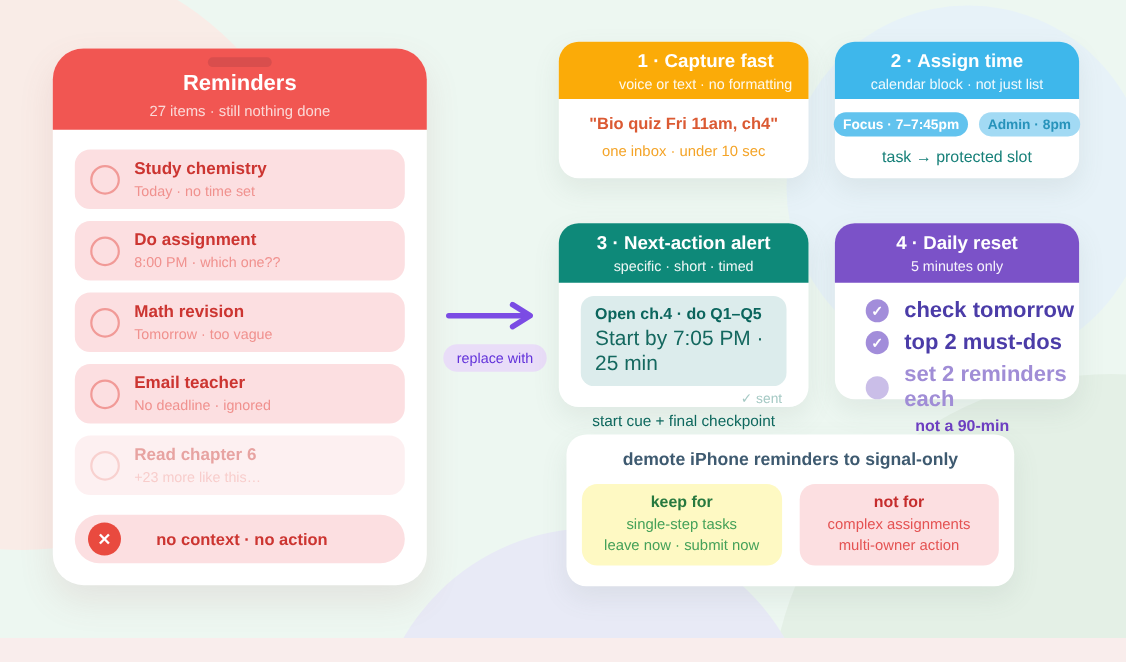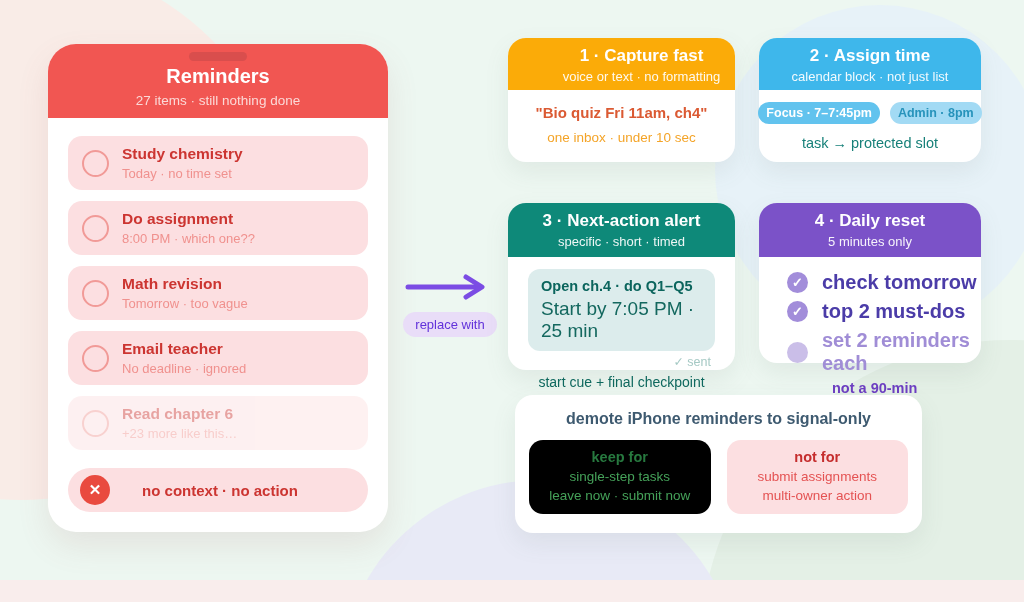--- a/index.html
+++ b/index.html
@@ -73,21 +73,21 @@
   .chk.fade{background:#cabee8;}
   .chk-label{color:#4b3ca8;font-weight:bold;font-size:20px;}
   .chk-label.fade{color:#a08dd6;}
   .marathon{margin:-1px 0 0 45px;color:#6d3fc2;font-weight:bold;font-size:14.5px;}
 
   
   #cardBottom{left:515px;top:395px;width:407px;height:138px;}
   .bottom-title{text-align:center;color:#3e5a70;font-weight:bold;font-size:16px;padding-top:15px;}
   .keepnot{display:flex;gap:16px;padding:12px 14px 0;}
   .kbox{flex:1;border-radius:14px;text-align:center;padding:9px 0 11px;}
-  .kbox.green{background:#000000;}
+  .kbox.green{background:#fef9c3;}
   .kbox.pinkbg{background:#fcdfe1;}
   .kt{font-weight:bold;font-size:14.5px;}
   .kbox.green .kt{color:#27793f;}
   .kbox.pinkbg .kt{color:#c52d2d;}
   .kline{font-size:13.5px;margin-top:4px;}
   .kbox.green .kline{color:#45a159;}
   .kbox.pinkbg .kline{color:#e45252;}
 </style>
 </head>
 <body>
@@ -216,19 +216,19 @@
   <div class="card" id="cardBottom">
     <div class="bottom-title">demote iPhone reminders to signal-only</div>
     <div class="keepnot">
       <div class="kbox green">
         <div class="kt">keep for</div>
         <div class="kline">single-step tasks</div>
         <div class="kline">leave now · submit now</div>
       </div>
       <div class="kbox pinkbg">
         <div class="kt">not for</div>
-        <div class="kline">submit assignments</div>
+        <div class="kline">complex assignments</div>
         <div class="kline">multi-owner action</div>
       </div>
     </div>
   </div>
 
 </div>
 
 </body></html>

